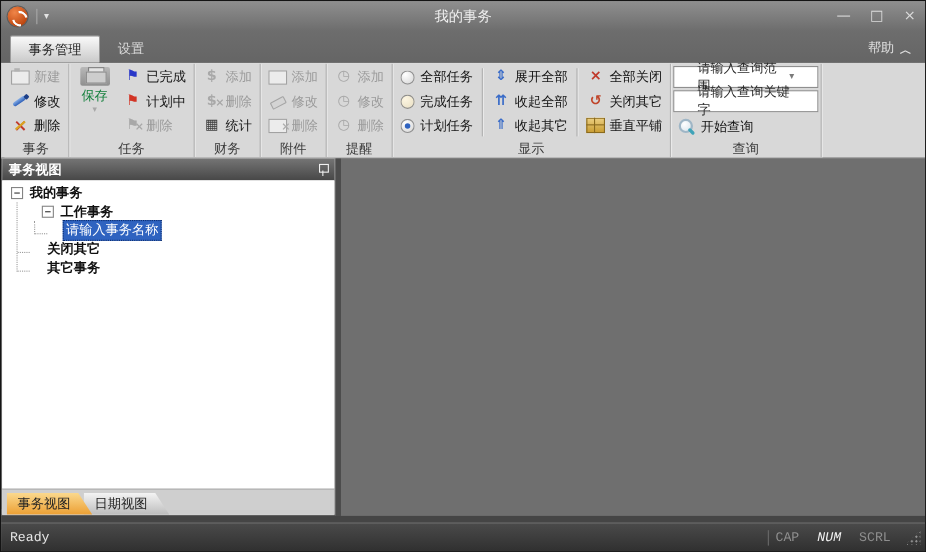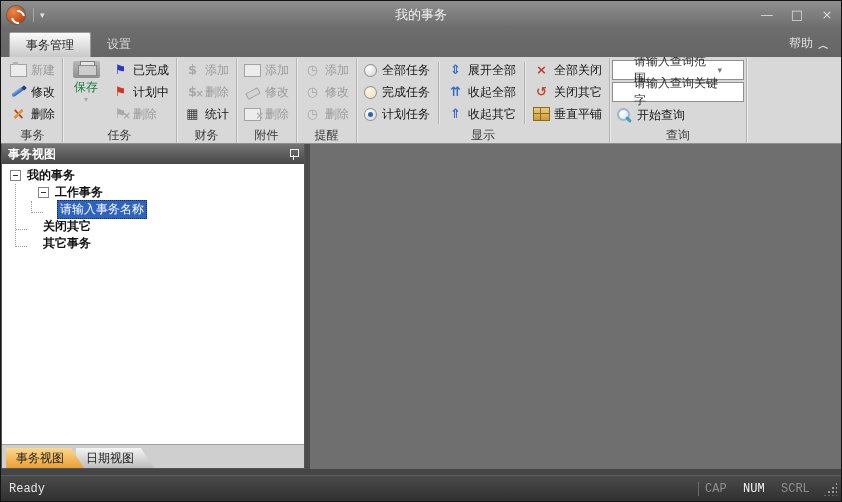--- a/index.html
+++ b/index.html
@@ -98,21 +98,21 @@
 
   .splitter { width:5px; flex:0 0 5px; background:#4c4c4c; }
   .mdi { flex:1; background:#6f6f6f; }
 
   
   .framebar { height:6px; flex:0 0 6px; background:#454545; }
   .statusbar { height:26px; flex:0 0 26px; background:linear-gradient(#4a4a4a,#303030); border-top:1px solid #5c5c5c; display:flex; align-items:center; font-family:"Liberation Mono",monospace; font-size:12px; color:#e6e6e6; padding:0 4px 0 8px; }
   .inds { margin-left:auto; display:flex; align-items:center; gap:0; }
   .indsep { width:1px; height:14px; background:#6a6a6a; margin-right:6px; }
   .ind { width:38px; text-align:left; color:#8f8f8f; }
-  .ind.active { color:#f2f2f2; }
+  .ind.active { color:#f2f2f2;font-style:italic; }
   .grip { width:14px; height:14px; margin-left:4px; background-image:radial-gradient(#9a9a9a 32%, transparent 36%); background-size:4px 4px; clip-path:polygon(100% 0, 100% 100%, 0 100%); }
 </style>
 </head>
 <body>
 
 <div class="window">
 
   <div class="titlebar">
     <span class="appicon"></span>
     <span class="qsep"></span>

